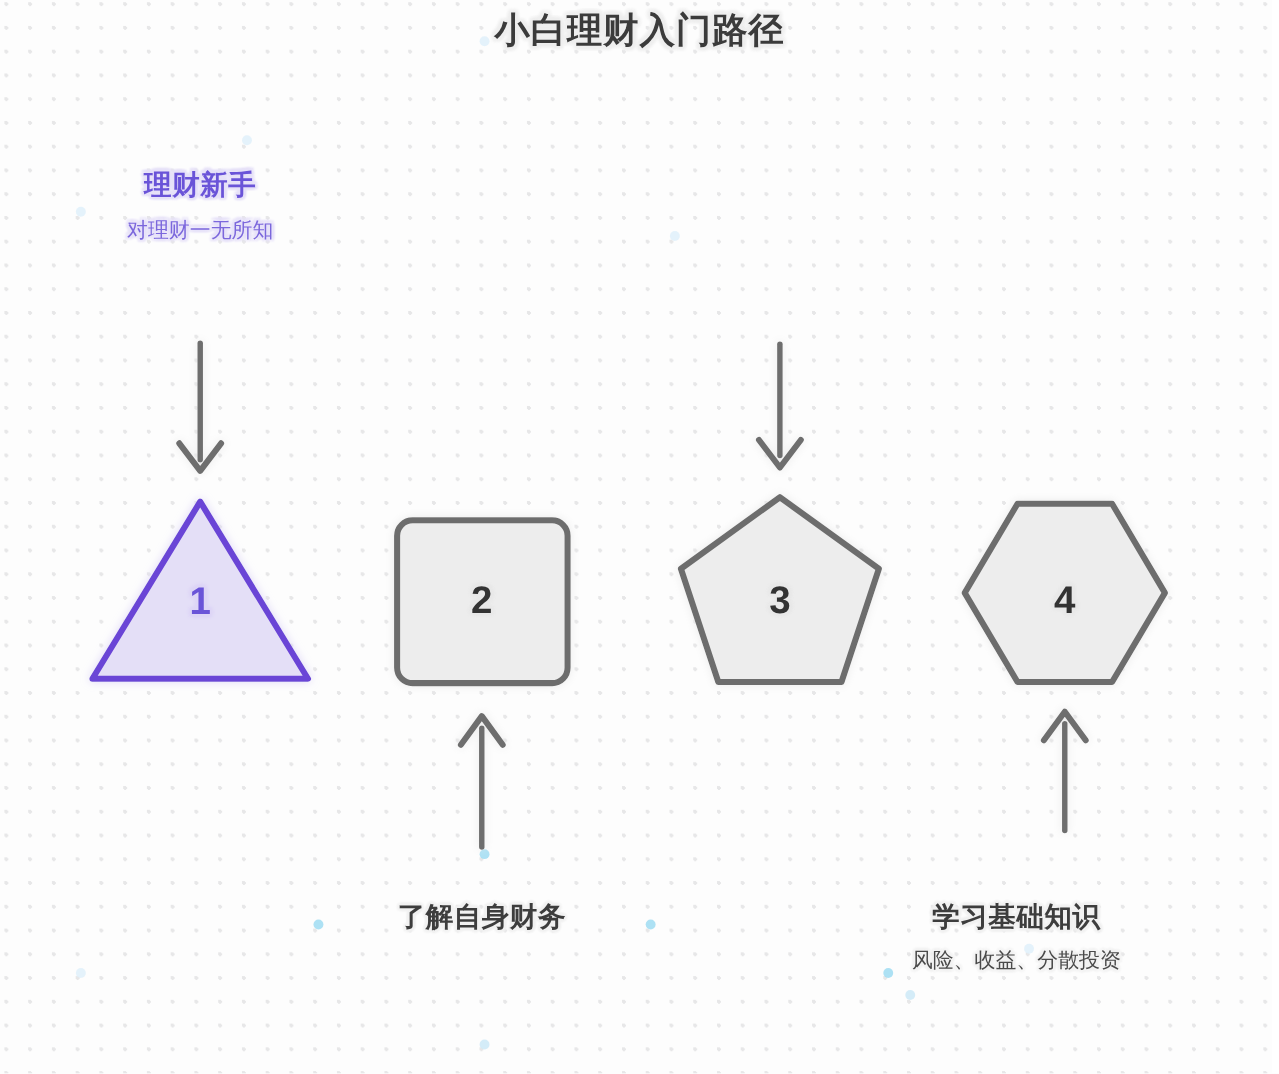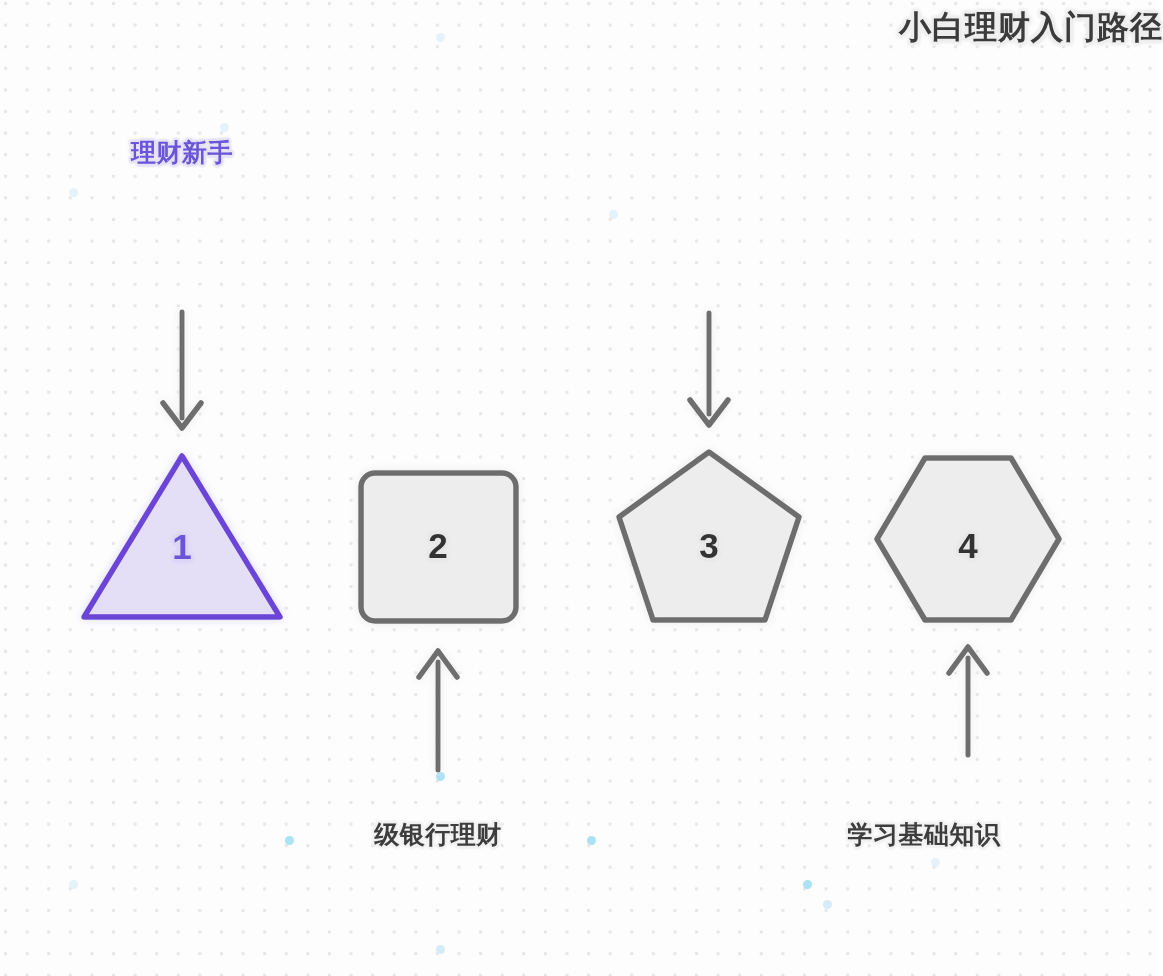--- a/index.html
+++ b/index.html
@@ -94,21 +94,21 @@
        0 -2.5px 2px #e6e1f8, 0 2.5px 2px #e6e1f8,
       -2px -2px 2px #e6e1f8,  2px 2px 2px #e6e1f8,
       -2px 2px 2px #e6e1f8,   2px -2px 2px #e6e1f8;
   }
 
   
   #heading {
     position: absolute;
     left: 0; top: 6px;
     width: 1163px;
-    text-align: right;
+    text-align: center;
     font-size: 32px;
     font-weight: bold;
     color: #3b3b3b;
     letter-spacing: 1px;
     text-shadow:
       -3px 0 3px #eeeeee,  3px 0 3px #eeeeee,
        0 -3px 3px #eeeeee, 0 3px 3px #eeeeee,
       -2.5px -2.5px 3px #eeeeee,  2.5px 2.5px 3px #eeeeee,
       -2.5px 2.5px 3px #eeeeee,   2.5px -2.5px 3px #eeeeee;
   }
@@ -212,31 +212,33 @@
     <path d="M709 452 L799 517 L765 620 L653 620 L619 517 Z" fill="#ededed" stroke="#6d6d6d" stroke-width="5.5" stroke-linejoin="round"></path>
   </g>
 
   <g filter="url(#haze)">
     <path d="M925 458 L1011 458 L1059 539 L1011 620 L925 620 L877 539 Z" fill="#ededed" stroke="#6d6d6d" stroke-width="5.5" stroke-linejoin="round"></path>
   </g>
 </svg>
 
 <div id="heading">小白理财入门路径</div>
 
-<div class="tblock accent" style="left:52px; top:136px; width:260px;">
+<div class="tblock accent" style="left:52px; top:154px; width:260px;font-family:Liberation Mono, monospace;">
   <div class="ttitle">理财新手</div>
+  <div class="tsub">对理财一无所知</div>
 </div>
 
 <div class="tblock" style="left:577px; top:126px; width:265px;">
 </div>
 
 <div class="tblock" style="left:288px; top:818px; width:300px;">
-  <div class="ttitle">级银行理财</div>
+  <div class="ttitle">了解自身财务</div>
 </div>
 
 <div class="tblock" style="left:774px; top:818px; width:300px;">
   <div class="ttitle">学习基础知识</div>
+  <div class="tsub">风险、收益、分散投资</div>
 </div>
 
 <div class="snum accent" style="left:182px; top:547px;">1</div>
 <div class="snum" style="left:438px; top:546px;">2</div>
 <div class="snum" style="left:709px; top:546px;">3</div>
 <div class="snum" style="left:968px; top:546px;">4</div>
 
 </body></html>

